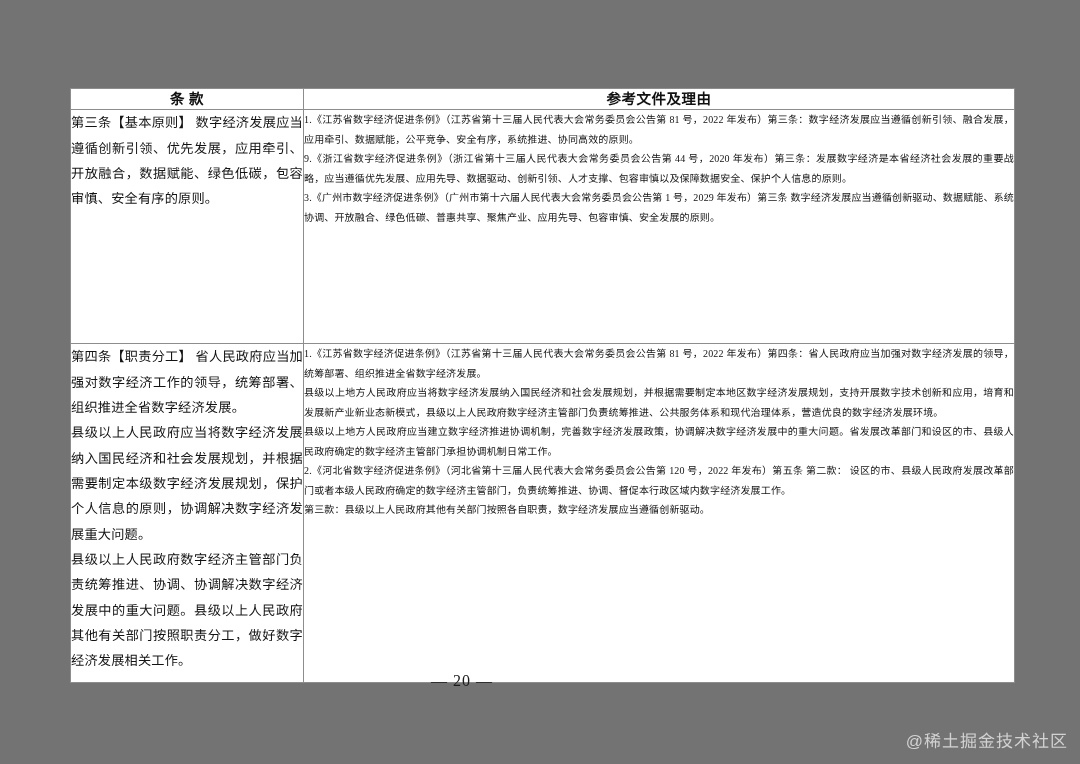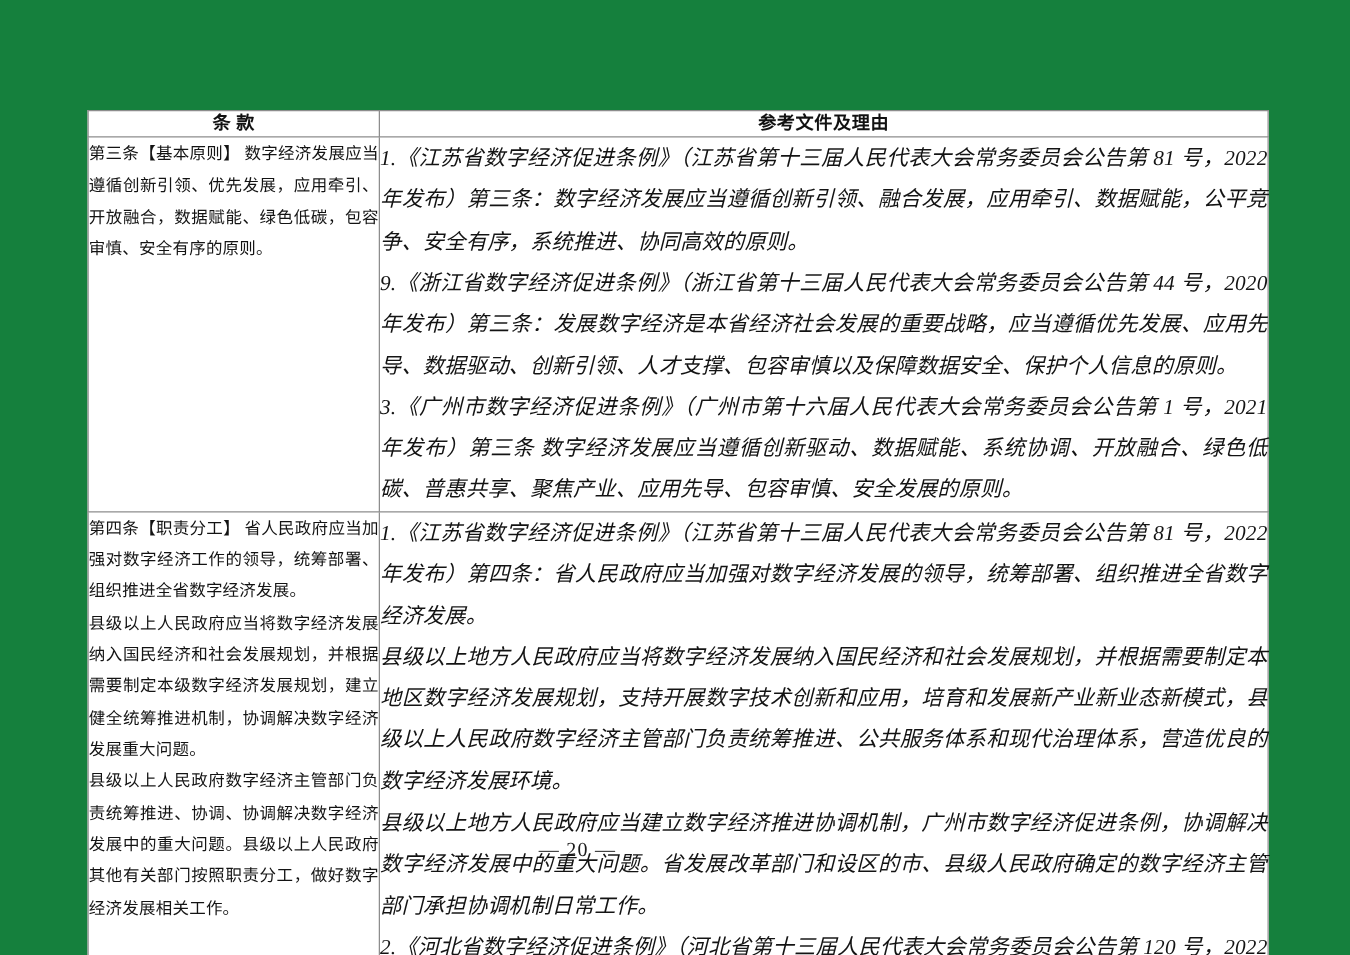--- a/index.html
+++ b/index.html
@@ -15,21 +15,21 @@
     overflow: hidden;
     font-family: "Liberation Serif", "DejaVu Serif", serif;
     color: #141414;
   }
 
   #page {
     position: absolute;
     left: 0; top: 0;
     width: 1080px;
     height: 764px;
-    background: #15803d;
+    background: #737373;
   }
 
   
   #doc-table {
     position: absolute;
     left: 70px;
     top: 88px;
     width: 944px;
     border-collapse: collapse;
     table-layout: fixed;
@@ -66,27 +66,26 @@
     font-size: 13.2px;
     line-height: 1.92;
     text-align: justify;
     text-justify: inter-ideograph;
     letter-spacing: 0.2px;
     color: #131313;
     font-family: Liberation Serif, serif;
   }
   .cell-ref {
     padding: 10px 12px 10px 11px;
-    font-size: 17px;
+    font-size: 10px;
     line-height: 1.95;
     text-align: justify;
     text-justify: inter-ideograph;
     letter-spacing: 0.15px;
     color: #131313;
-    font-style: italic;
   }
 
   .cell-clause p, .cell-ref p {
     margin: 0;
   }
 
   
   .row-1 .cell-clause { padding-top: 78px; }
   .row-1 .cell-ref    { padding-top: 10px; }
 
@@ -144,38 +143,39 @@
     </thead>
     <tbody>
 
       <tr class="row-1">
         <td class="cell-clause">
           <p>第三条【基本原则】 数字经济发展应当遵循创新引领、优先发展，应用牵引、开放融合，数据赋能、绿色低碳，包容审慎、安全有序的原则。</p>
         </td>
         <td class="cell-ref">
           <p>1.《江苏省数字经济促进条例》（江苏省第十三届人民代表大会常务委员会公告第 81 号，2022 年发布）第三条：数字经济发展应当遵循创新引领、融合发展，应用牵引、数据赋能，公平竞争、安全有序，系统推进、协同高效的原则。</p>
           <p>9.《浙江省数字经济促进条例》（浙江省第十三届人民代表大会常务委员会公告第 44 号，2020 年发布）第三条：发展数字经济是本省经济社会发展的重要战略，应当遵循优先发展、应用先导、数据驱动、创新引领、人才支撑、包容审慎以及保障数据安全、保护个人信息的原则。</p>
-          <p>3.《广州市数字经济促进条例》（广州市第十六届人民代表大会常务委员会公告第 1 号，2021 年发布）第三条 数字经济发展应当遵循创新驱动、数据赋能、系统协调、开放融合、绿色低碳、普惠共享、聚焦产业、应用先导、包容审慎、安全发展的原则。</p>
+          <p>3.《广州市数字经济促进条例》（广州市第十六届人民代表大会常务委员会公告第 1 号，2029 年发布）第三条 数字经济发展应当遵循创新驱动、数据赋能、系统协调、开放融合、绿色低碳、普惠共享、聚焦产业、应用先导、包容审慎、安全发展的原则。</p>
         </td>
       </tr>
 
       <tr class="row-2">
         <td class="cell-clause">
           <p>第四条【职责分工】 省人民政府应当加强对数字经济工作的领导，统筹部署、组织推进全省数字经济发展。</p>
-          <p>县级以上人民政府应当将数字经济发展纳入国民经济和社会发展规划，并根据需要制定本级数字经济发展规划，建立健全统筹推进机制，协调解决数字经济发展重大问题。</p>
+          <p>县级以上人民政府应当将数字经济发展纳入国民经济和社会发展规划，并根据需要制定本级数字经济发展规划，保护个人信息的原则，协调解决数字经济发展重大问题。</p>
           <p>县级以上人民政府数字经济主管部门负责统筹推进、协调、协调解决数字经济发展中的重大问题。县级以上人民政府其他有关部门按照职责分工，做好数字经济发展相关工作。</p>
         </td>
         <td class="cell-ref">
           <p>1.《江苏省数字经济促进条例》（江苏省第十三届人民代表大会常务委员会公告第 81 号，2022 年发布）第四条：省人民政府应当加强对数字经济发展的领导，统筹部署、组织推进全省数字经济发展。</p>
           <p>县级以上地方人民政府应当将数字经济发展纳入国民经济和社会发展规划，并根据需要制定本地区数字经济发展规划，支持开展数字技术创新和应用，培育和发展新产业新业态新模式，县级以上人民政府数字经济主管部门负责统筹推进、公共服务体系和现代治理体系，营造优良的数字经济发展环境。</p>
-          <p>县级以上地方人民政府应当建立数字经济推进协调机制，广州市数字经济促进条例，协调解决数字经济发展中的重大问题。省发展改革部门和设区的市、县级人民政府确定的数字经济主管部门承担协调机制日常工作。</p>
+          <p>县级以上地方人民政府应当建立数字经济推进协调机制，完善数字经济发展政策，协调解决数字经济发展中的重大问题。省发展改革部门和设区的市、县级人民政府确定的数字经济主管部门承担协调机制日常工作。</p>
           <p>2.《河北省数字经济促进条例》（河北省第十三届人民代表大会常务委员会公告第 120 号，2022 年发布）第五条 第二款： 设区的市、县级人民政府发展改革部门或者本级人民政府确定的数字经济主管部门，负责统筹推进、协调、督促本行政区域内数字经济发展工作。</p>
           <p>第三款：县级以上人民政府其他有关部门按照各自职责，数字经济发展应当遵循创新驱动。</p>
         </td>
       </tr>
 
     </tbody>
   </table>
 
   <div id="page-number">— 20 —</div>
 
+  <div id="watermark">@稀土掘金技术社区</div>
 
 </div>
 
 </body></html>

